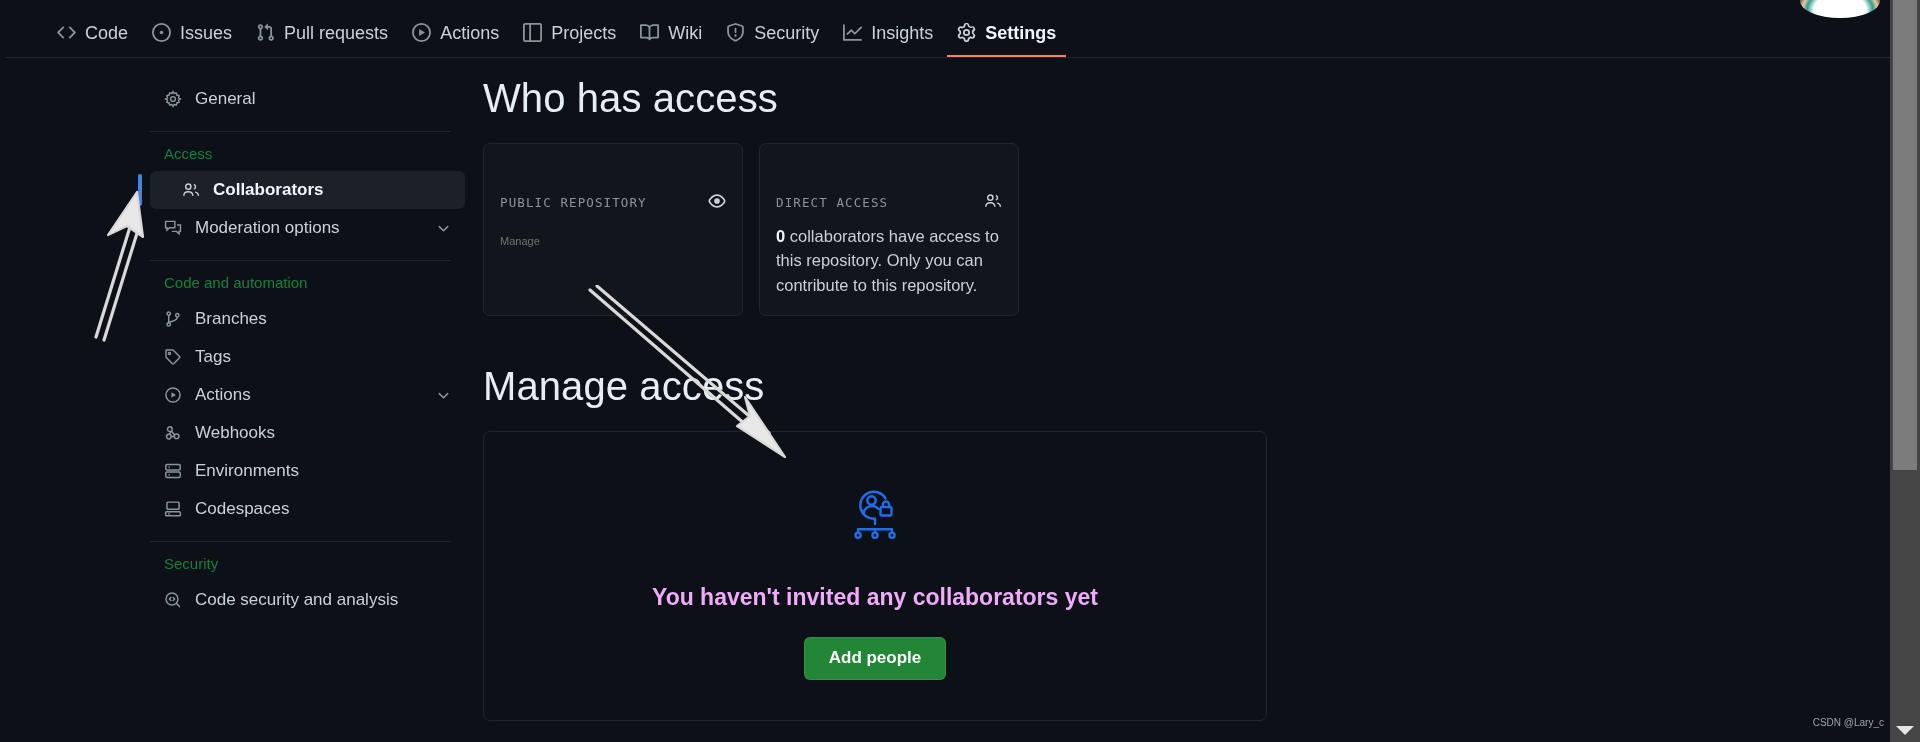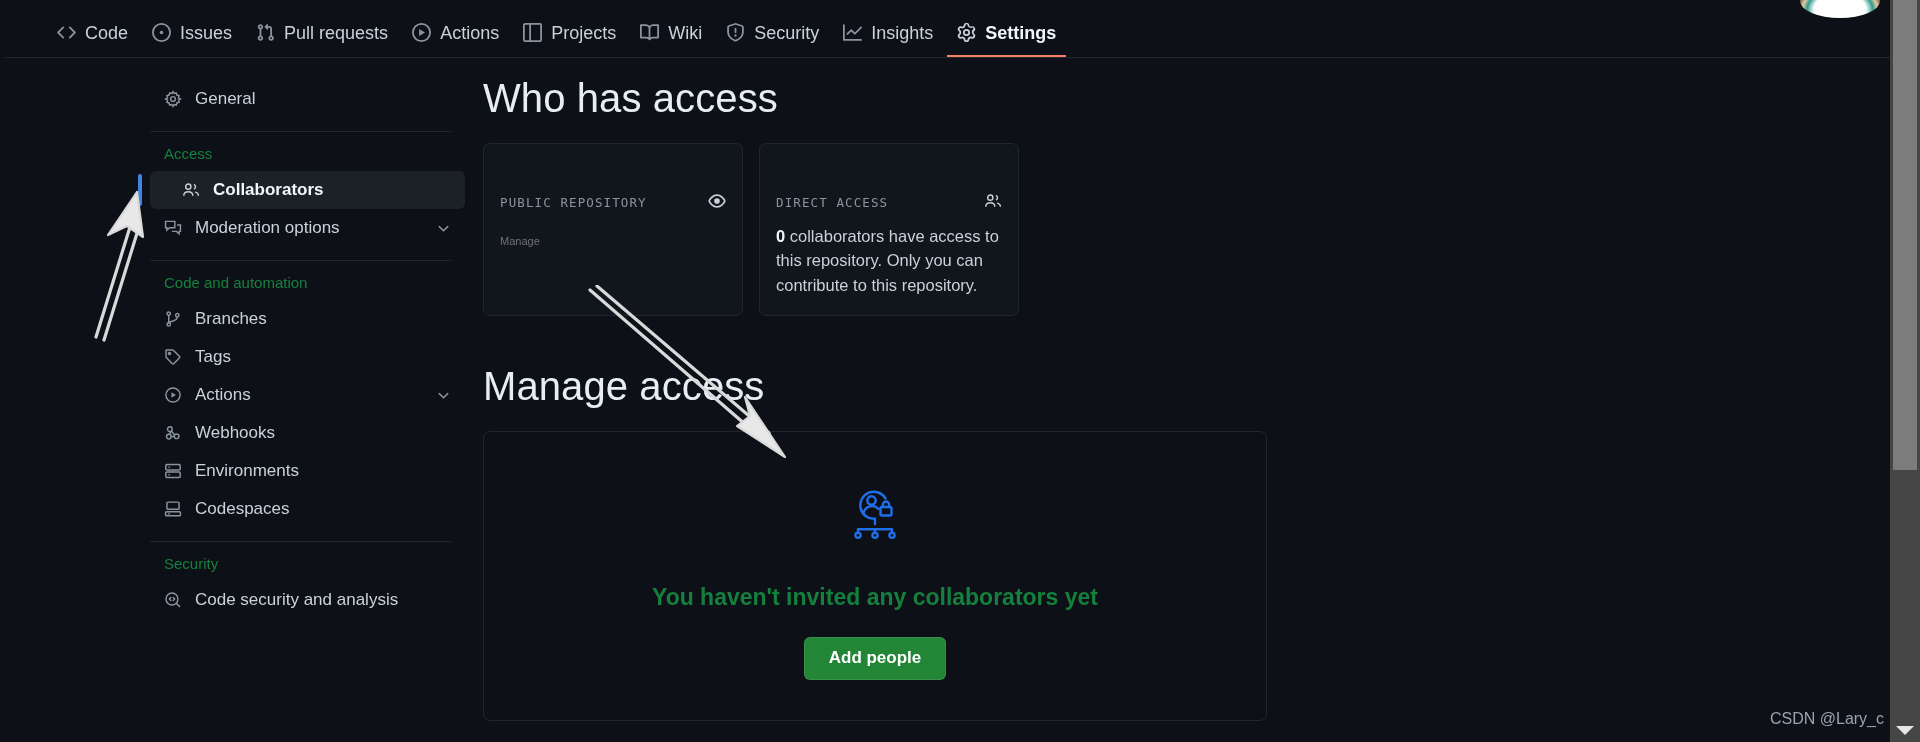--- a/index.html
+++ b/index.html
@@ -230,21 +230,21 @@
   }
   .empty-art {
     width: 62px;
     height: 62px;
     margin: 0 auto 38px auto;
     color: #1f6feb;
   }
   .empty-title {
     font-size: 23px;
     font-weight: 700;
-    color: #15803d;
+    color: #f0abfc;
     margin-bottom: 26px;
   }
   .btn-primary {
     display: inline-block;
     background: #238636;
     color: #ffffff;
     font-size: 17px;
     font-weight: 700;
     border: 1px solid rgba(240,246,252,0.10);
     border-radius: 6px;
@@ -286,21 +286,21 @@
     border-right: 9px solid transparent;
     border-top: 9px solid #e6e6e6;
     z-index: 6;
   }
 
   
   .watermark {
     position: absolute;
     right: 36px;
     bottom: 14px;
-    font-size: 16px;
+    font-size: 10px;
     color: #9aa4af;
     z-index: 6;
     white-space: nowrap;
   }
 </style>
 </head>
 <body>
 
 <div class="page">
 

